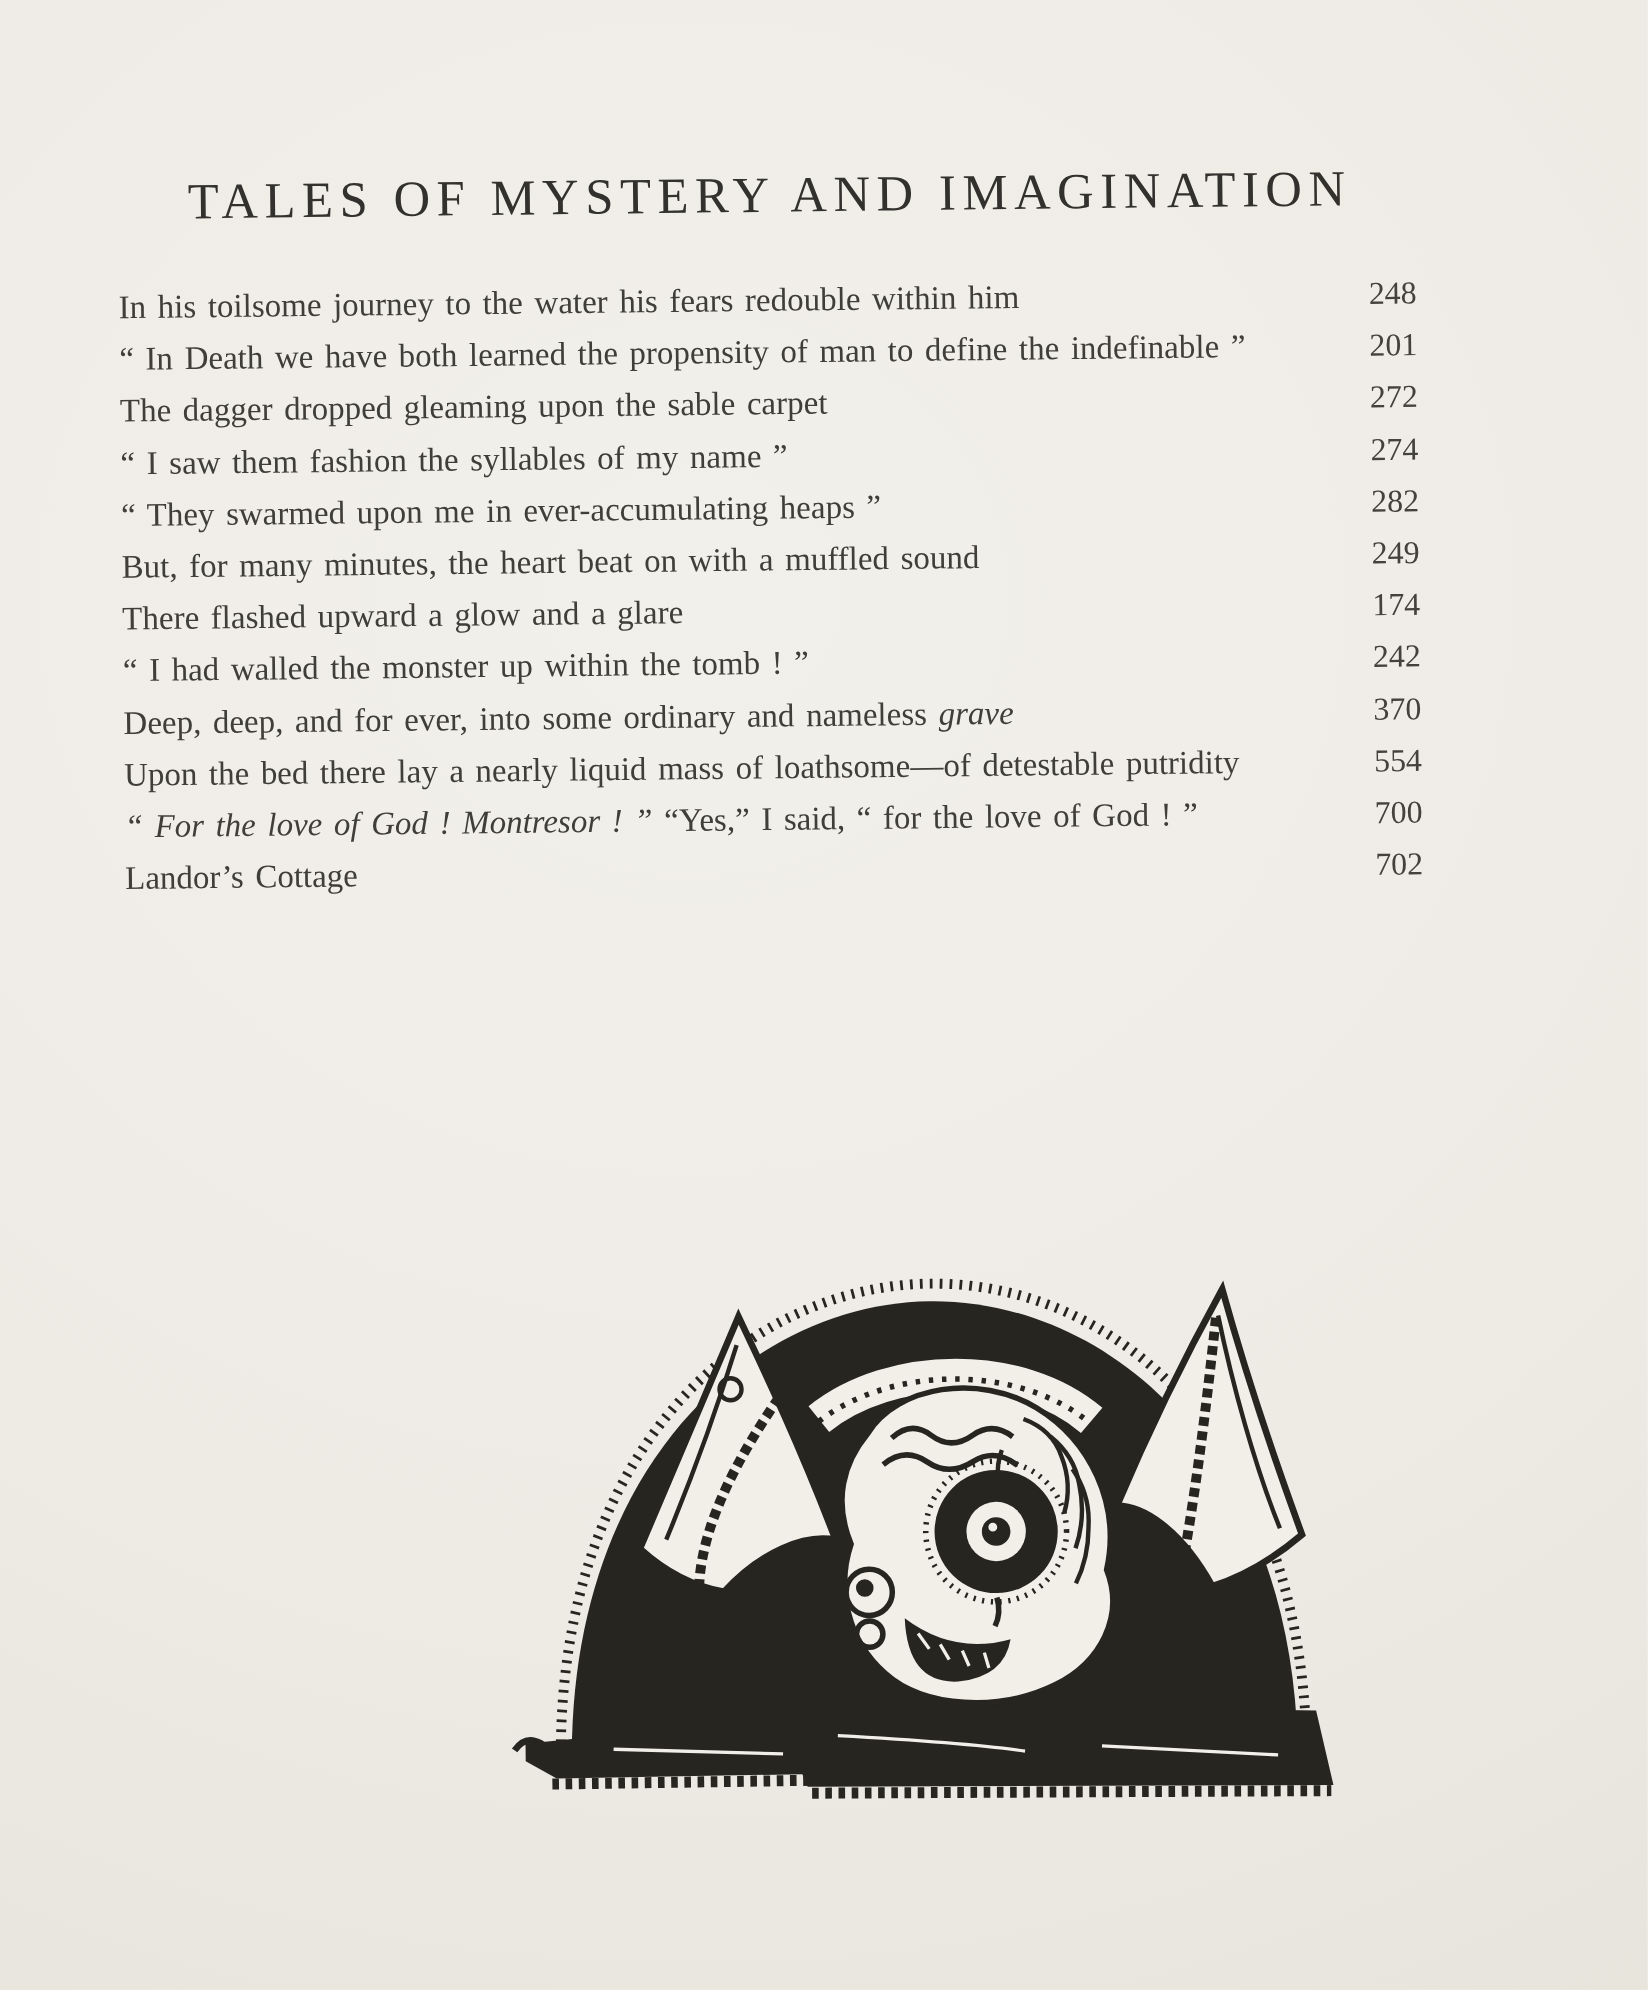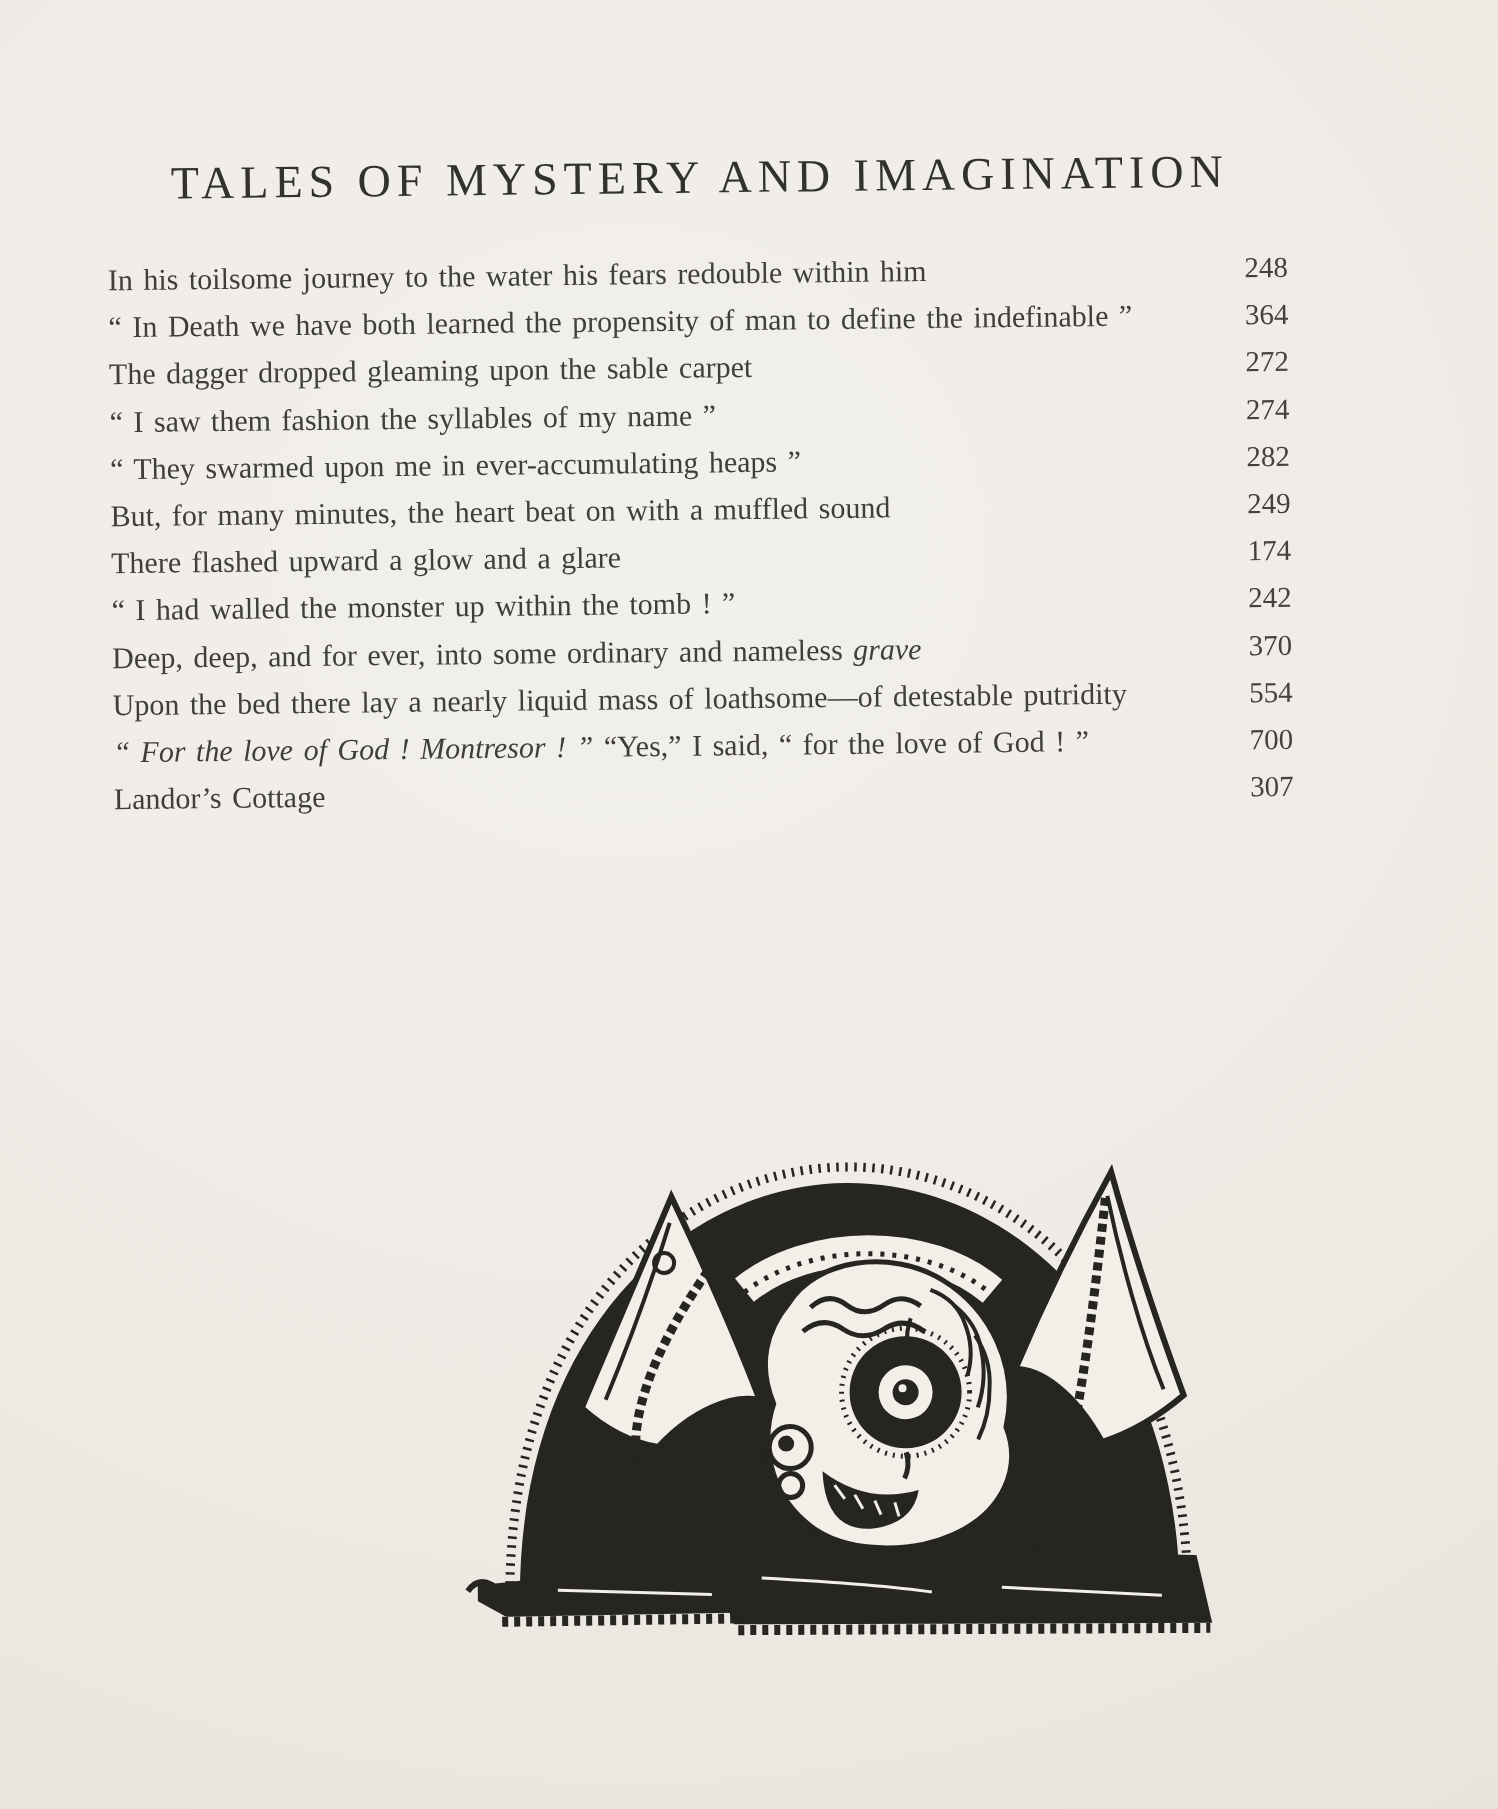--- a/index.html
+++ b/index.html
@@ -32,21 +32,21 @@
 
   <div class="title">TALES OF MYSTERY AND IMAGINATION</div>
 
   <div class="toc">
       <div class="toc-row">
         <span class="toc-text"><span>In his toilsome journey to the water his fears redouble within him</span></span>
         <span class="toc-page">248</span>
       </div>
       <div class="toc-row">
         <span class="toc-text"><span>“ In Death we have both learned the propensity of man to define the indefinable ”</span></span>
-        <span class="toc-page">364</span>
+        <span class="toc-page">201</span>
       </div>
       <div class="toc-row">
         <span class="toc-text"><span>The dagger dropped gleaming upon the sable carpet</span></span>
         <span class="toc-page">272</span>
       </div>
       <div class="toc-row">
         <span class="toc-text"><span>“ I saw them fashion the syllables of my name ”</span></span>
         <span class="toc-page">274</span>
       </div>
       <div class="toc-row">
@@ -72,21 +72,21 @@
       <div class="toc-row">
         <span class="toc-text"><span>Upon the bed there lay a nearly liquid mass of loathsome—of detestable putridity</span></span>
         <span class="toc-page">554</span>
       </div>
       <div class="toc-row">
         <span class="toc-text"><span class="it">“ For the love of God !   Montresor ! ”</span><span>  “Yes,” I said, “ for the love of God ! ”</span></span>
         <span class="toc-page">700</span>
       </div>
       <div class="toc-row">
         <span class="toc-text"><span>Landor’s Cottage</span></span>
-        <span class="toc-page">307</span>
+        <span class="toc-page">702</span>
       </div>
     </div>
 
   <svg class="tailpiece" viewBox="0 0 760 500" aria-hidden="true">
 
     <path d="M 48 448 C 52 170, 222 26, 388 26 C 556 26, 722 170, 726 448" fill="none" stroke="#26251f" stroke-width="9" stroke-dasharray="2.5 6.5"></path>
 
     <path fill="#26251f" d="M 58 450 C 62 185, 228 42, 388 42 C 550 42, 714 185, 718 450 Z"></path>
 
     <path fill="#f1efe8" stroke="#26251f" stroke-width="6" d="M 654 34 C 672 102, 700 190, 724 258 C 695 282, 668 296, 642 304 C 614 252, 580 230, 556 230 C 590 152, 628 80, 654 34 Z"></path>

